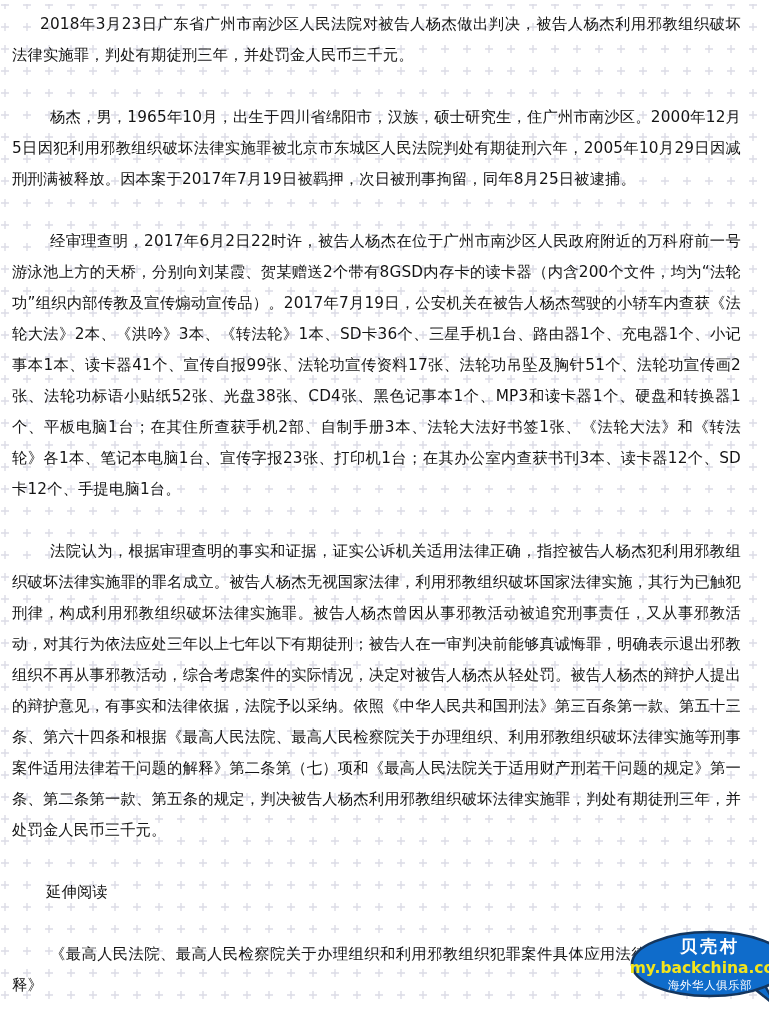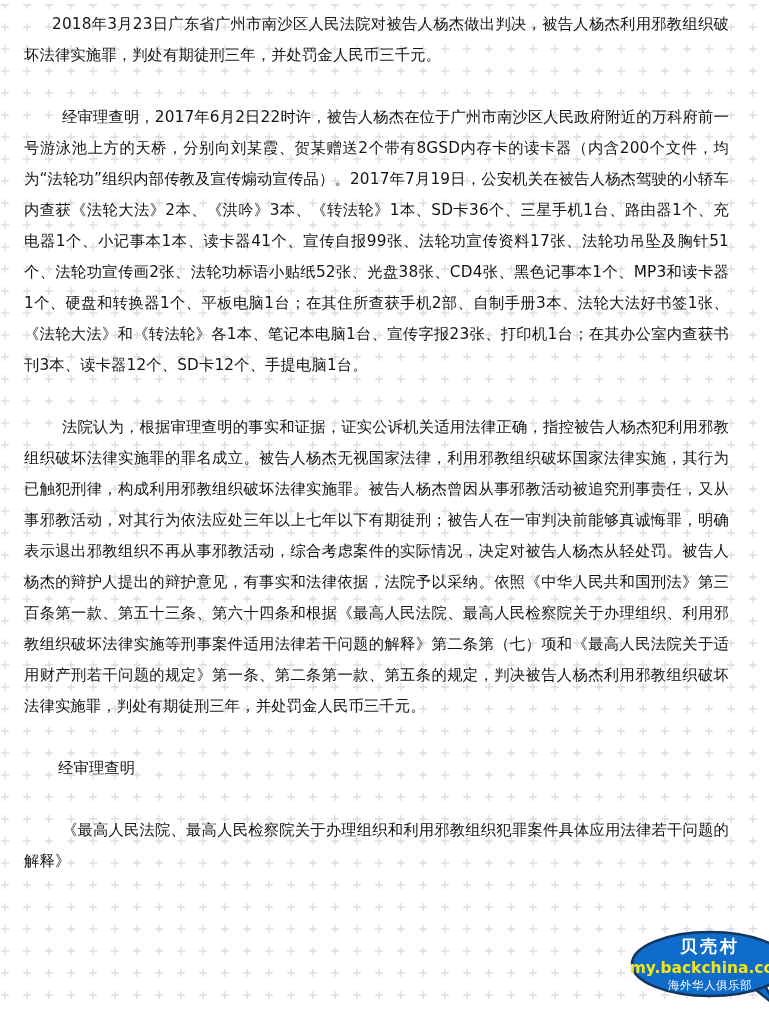--- a/index.html
+++ b/index.html
@@ -29,21 +29,21 @@
     height: 1010px;
     z-index: 0;
     pointer-events: none;
   }
   #doc {
     position: relative;
     z-index: 1;
     padding: 0;
   }
   .para {
-    margin: 16px;
+    margin: 4px;
     padding: 0 24px 0 8px;
     color: #141414;
     font-size: 15.3px;
     line-height: 31px;
     text-align: justify;
     text-justify: inter-ideograph;
     letter-spacing: 0.15px;
     word-break: break-all;
   }
   .p-gap-1 { margin-top: 9px; }
@@ -92,26 +92,27 @@
     </pattern>
   </defs>
   <rect x="0" y="0" width="769" height="1010" fill="#ffffff"></rect>
   <rect x="0" y="4" width="769" height="1006" fill="url(#plusgrid)"></rect>
 </svg>
 
 <div id="doc">
 
   <p class="para indent-2 p-gap-1">2018年3月23日广东省广州市南沙区人民法院对被告人杨杰做出判决，被告人杨杰利用邪教组织破坏法律实施罪，判处有期徒刑三年，并处罚金人民币三千元。</p>
 
+  <p class="para indent-25 p-gap">杨杰，男，1965年10月，出生于四川省绵阳市，汉族，硕士研究生，住广州市南沙区。2000年12月5日因犯利用邪教组织破坏法律实施罪被北京市东城区人民法院判处有期徒刑六年，2005年10月29日因减刑刑满被释放。因本案于2017年7月19日被羁押，次日被刑事拘留，同年8月25日被逮捕。</p>
 
   <p class="para indent-25 p-gap">经审理查明，2017年6月2日22时许，被告人杨杰在位于广州市南沙区人民政府附近的万科府前一号游泳池上方的天桥，分别向刘某霞、贺某赠送2个带有8GSD内存卡的读卡器（内含200个文件，均为“法轮功”组织内部传教及宣传煽动宣传品）。2017年7月19日，公安机关在被告人杨杰驾驶的小轿车内查获《法轮大法》2本、《洪吟》3本、《转法轮》1本、SD卡36个、三星手机1台、路由器1个、充电器1个、小记事本1本、读卡器41个、宣传自报99张、法轮功宣传资料17张、法轮功吊坠及胸针51个、法轮功宣传画2张、法轮功标语小贴纸52张、光盘38张、CD4张、黑色记事本1个、MP3和读卡器1个、硬盘和转换器1个、平板电脑1台；在其住所查获手机2部、自制手册3本、法轮大法好书签1张、《法轮大法》和《转法轮》各1本、笔记本电脑1台、宣传字报23张、打印机1台；在其办公室内查获书刊3本、读卡器12个、SD卡12个、手提电脑1台。</p>
 
   <p class="para indent-25 p-gap">法院认为，根据审理查明的事实和证据，证实公诉机关适用法律正确，指控被告人杨杰犯利用邪教组织破坏法律实施罪的罪名成立。被告人杨杰无视国家法律，利用邪教组织破坏国家法律实施，其行为已触犯刑律，构成利用邪教组织破坏法律实施罪。被告人杨杰曾因从事邪教活动被追究刑事责任，又从事邪教活动，对其行为依法应处三年以上七年以下有期徒刑；被告人在一审判决前能够真诚悔罪，明确表示退出邪教组织不再从事邪教活动，综合考虑案件的实际情况，决定对被告人杨杰从轻处罚。被告人杨杰的辩护人提出的辩护意见，有事实和法律依据，法院予以采纳。依照《中华人民共和国刑法》第三百条第一款、第五十三条、第六十四条和根据《最高人民法院、最高人民检察院关于办理组织、利用邪教组织破坏法律实施等刑事案件适用法律若干问题的解释》第二条第（七）项和《最高人民法院关于适用财产刑若干问题的规定》第一条、第二条第一款、第五条的规定，判决被告人杨杰利用邪教组织破坏法律实施罪，判处有期徒刑三年，并处罚金人民币三千元。</p>
 
-  <p class="para indent-3 p-gap">经审理查明</p>
+  <p class="para indent-3 p-gap">延伸阅读</p>
 
   <p class="para indent-25 p-gap">《最高人民法院、最高人民检察院关于办理组织和利用邪教组织犯罪案件具体应用法律若干问题的解释》</p>
 
 </div>
 
 <div id="logo">
   <svg width="165" height="80" viewBox="0 0 165 80" xmlns="http://www.w3.org/2000/svg">
     <g>
       <path d="M120 52 L132 52 L146 78 L126 62 Z" fill="#0f6ccb" stroke="#14365e" stroke-width="2.4" stroke-linejoin="round"></path>
       <ellipse cx="80" cy="36" rx="78" ry="32" fill="#0f6ccb" stroke="#14365e" stroke-width="2.6"></ellipse>

